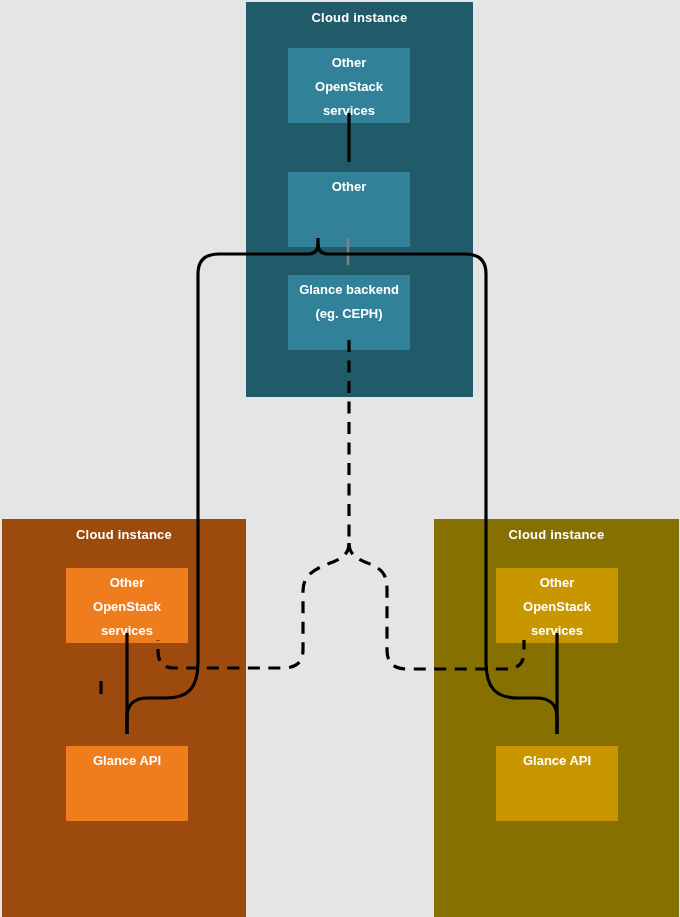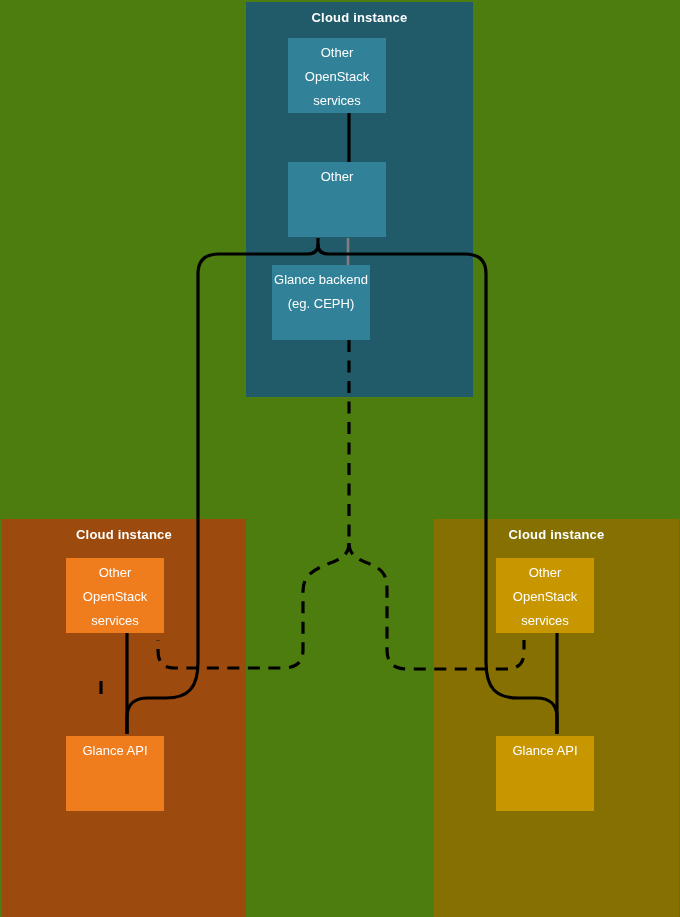--- a/index.html
+++ b/index.html
@@ -1,41 +1,41 @@
 <!DOCTYPE html>
 <html><head>
 <meta charset="utf-8">
 <style>
   html,body{margin:0;padding:0;background:#ffffff;}
   .stage{
-    position:relative;width:680px;height:917px;background:#4d7c0f;overflow:hidden;
+    position:relative;width:680px;height:917px;background:#e5e5e5;overflow:hidden;
     font-family:"Liberation Sans", sans-serif;
   }
   .cloud{
     position:absolute;color:#ffffff;
   }
   .cloud-top   {left:246px;top:2px;  width:227px;height:395px;background:#215a69;}
   .cloud-left  {left:2px;  top:519px;width:244px;height:398px;background:#9c4a0d;}
   .cloud-right {left:434px;top:519px;width:245px;height:398px;background:#857001;}
   .cloud-title{
     position:absolute;top:8px;left:0;width:100%;text-align:center;
     font-size:13px;font-weight:bold;letter-spacing:.2px;
   }
   .node{
-    position:absolute;width:98px;height:75px;text-align:center;color:#ffffff;
-    font-size:13px;font-weight:normal;line-height:24px;box-sizing:border-box;padding-top:3px;
+    position:absolute;width:122px;height:75px;text-align:center;color:#ffffff;
+    font-size:13px;font-weight:bold;line-height:24px;box-sizing:border-box;padding-top:3px;margin-top:10px;
   }
   .node span{display:block;}
   .node-teal  {background:#318298;}
   .node-orange{background:#ef7c1d;}
   .node-gold  {background:#c89700;}
   
   .n-top-services{left:288px;top:38px;}
   .n-glance      {left:288px;top:162px;}
-  .n-backend     {left:272px;top:265px;}
+  .n-backend     {left:288px;top:265px;}
   .n-left-services {left:66px; top:558px;}
   .n-left-api      {left:66px; top:736px;}
   .n-right-services{left:496px;top:558px;}
   .n-right-api     {left:496px;top:736px;}
   svg.wires{position:absolute;left:0;top:0;pointer-events:none;}
 </style>
 </head>
 <body>
 
 <div class="stage">

